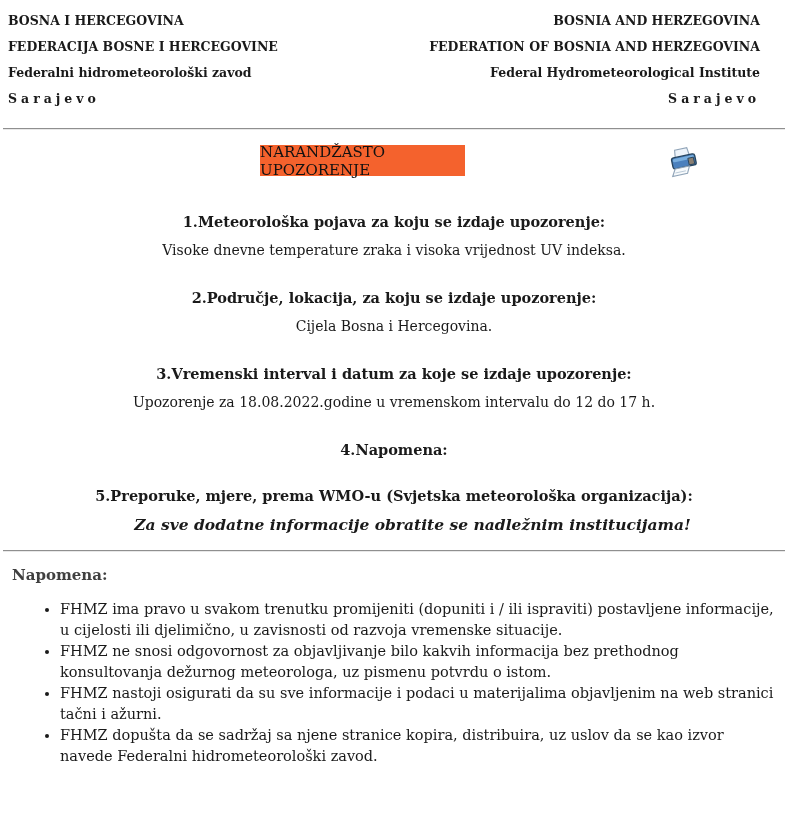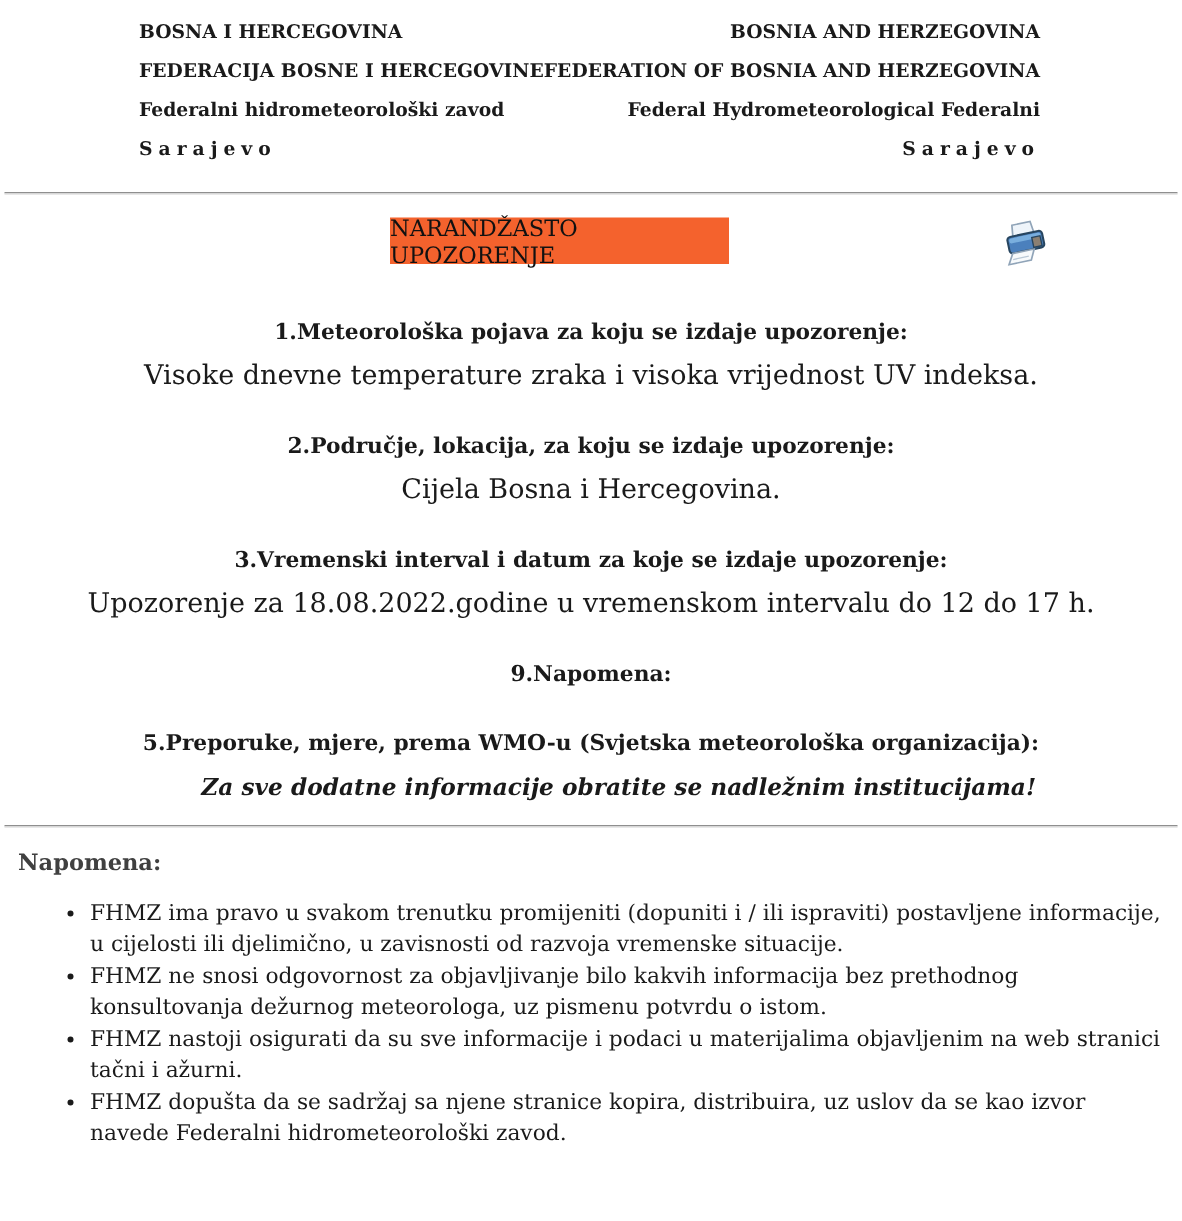--- a/index.html
+++ b/index.html
@@ -7,56 +7,56 @@
     width: 788px; height: 814px;
     background: #ffffff;
     font-family: "DejaVu Serif", serif;
     color: #1a1a1a;
     overflow: hidden;
   }
   .page { width: 788px; height: 814px; position: relative; }
 
   
   .header {
-    display: flex; justify-content: center;
-    padding: 8px 10px 0 8px;
+    display: flex; justify-content: space-between;
+    padding: 8px 28px 0 8px;
   }
   .header-col { font-size: 12.5px; font-weight: bold; line-height: 26px; }
   .header-col.left  { text-align: left; }
   .header-col.right { text-align: right; }
   .spaced { letter-spacing: 4px; }
 
   hr.rule {
     border: none; height: 2px;
     border-top: 1px solid #8f8f8f;
     border-bottom: 1px solid #e8e8e8;
     margin: 16px 3px 0 3px;
   }
 
   
   .banner-row { position: relative; height: 48px; margin-top: 15px; }
   .banner {
     position: absolute; left: 260px; top: 0;
-    width: 226px; height: 31px;
+    width: 205px; height: 31px;
     background: #f4622d;
     display: flex; align-items: center; justify-content: center;
     font-size: 15px; color: #111111;
   }
   .print-btn {
     position: absolute; right: 86px; top: 0;
     width: 36px; height: 38px;
     cursor: pointer;
     display: flex; align-items: center; justify-content: center;
   }
 
   
   .sections { text-align: center; margin-top: 20px; }
   .section { margin-bottom: 29px; }
   .section-heading { font-size: 14.5px; font-weight: bold; margin-bottom: 11px; }
-  .section-body { font-size: 18px; line-height: 19px; }
+  .section-body { font-size: 14px; line-height: 19px; }
   .section.s4 .section-body { margin-top: 17px; }
   .section.s5 { margin-bottom: 0; }
   .section.s5 .section-body { max-width: 742px; margin: 0 auto; }
   .section-emphasis {
     font-size: 15.5px; font-weight: bold; font-style: italic;
     margin-top: 1px;
     padding-left: 37px;
   }
 
   
@@ -76,21 +76,21 @@
   <div class="header">
     <div class="header-col left">
       <div>BOSNA I HERCEGOVINA</div>
       <div>FEDERACIJA BOSNE I HERCEGOVINE</div>
       <div>Federalni hidrometeorološki zavod</div>
       <div class="spaced">Sarajevo</div>
     </div>
     <div class="header-col right">
       <div>BOSNIA AND HERZEGOVINA</div>
       <div>FEDERATION OF BOSNIA AND HERZEGOVINA</div>
-      <div>Federal Hydrometeorological Federalni</div>
+      <div>Federal Hydrometeorological Institute</div>
       <div class="spaced">Sarajevo</div>
     </div>
   </div>
 
   <hr class="rule">
 
   <div class="banner-row">
     <div class="banner">NARANDŽASTO UPOZORENJE</div>
     <div class="print-btn">
       <span>
@@ -115,21 +115,21 @@
     </div>
     <div class="section s2">
       <div class="section-heading">2.Područje, lokacija, za koju se izdaje upozorenje:</div>
       <div class="section-body">Cijela Bosna i Hercegovina.</div>
     </div>
     <div class="section s3">
       <div class="section-heading">3.Vremenski interval i datum za koje se izdaje upozorenje:</div>
       <div class="section-body">Upozorenje za 18.08.2022.godine u vremenskom intervalu do 12 do 17 h.</div>
     </div>
     <div class="section s4">
-      <div class="section-heading">9.Napomena:</div>
+      <div class="section-heading">4.Napomena:</div>
     </div>
     <div class="section s5">
       <div class="section-heading">5.Preporuke, mjere, prema WMO-u (Svjetska meteorološka organizacija):</div>
       <div class="section-emphasis">Za sve dodatne informacije obratite se nadležnim institucijama!</div>
     </div>
   </div>
 
   <hr class="rule">
 
   <div class="napomena">

